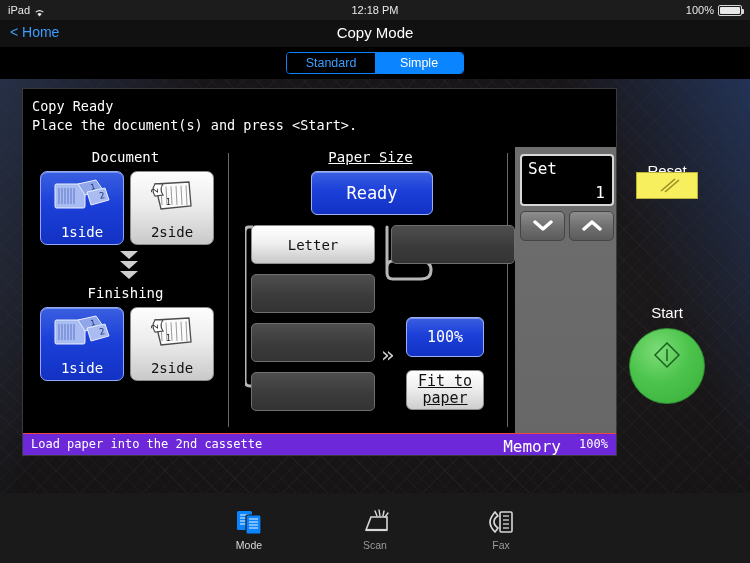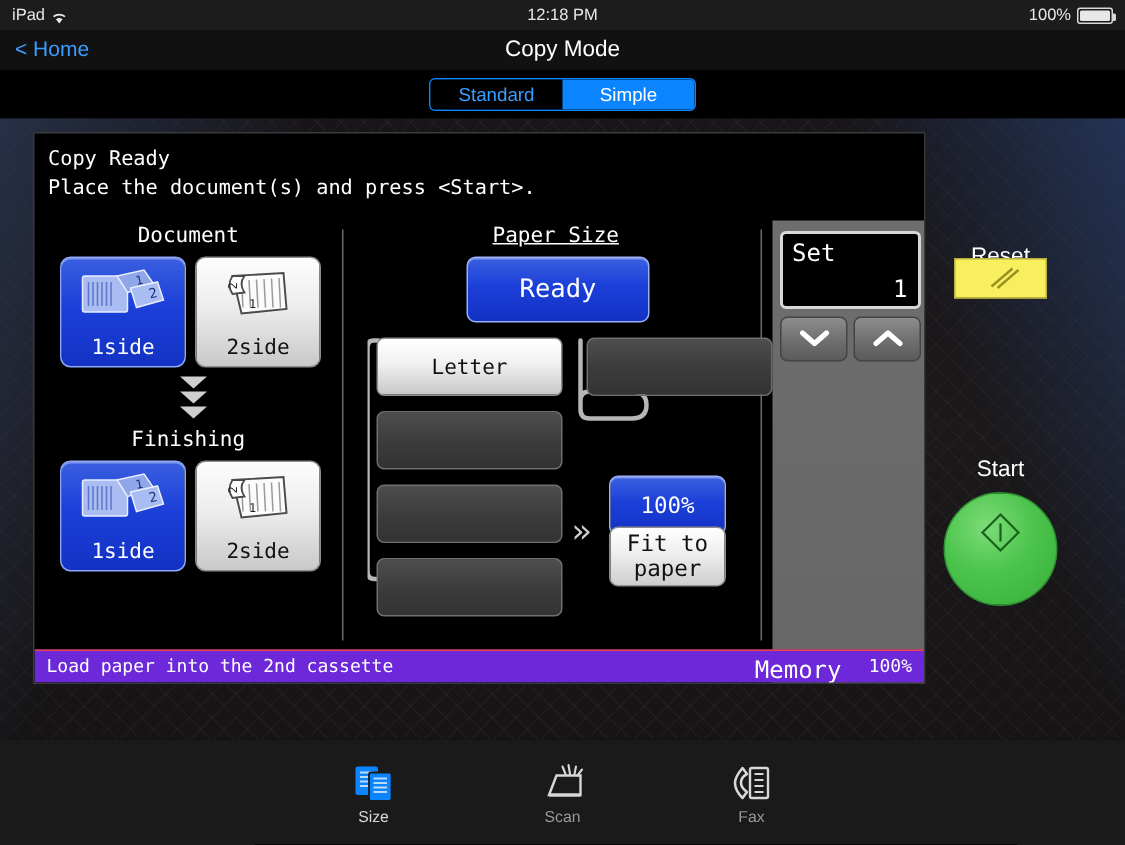--- a/index.html
+++ b/index.html
@@ -343,21 +343,21 @@
 
         <div class="tray sel" style="left:228px; top:78px;">Letter</div>
         <div class="tray empty" style="left:228px; top:127px;"></div>
         <div class="tray empty" style="left:228px; top:176px;"></div>
         <div class="tray empty" style="left:228px; top:225px;"></div>
         <div class="tray empty" style="left:368px; top:78px;"></div>
 
         <div class="dblarrow" style="left:358px; top:195px;">»</div>
 
         <div class="zoom-btn on" style="left:383px; top:170px;">100%</div>
-        <div class="zoom-btn off" style="left:383px; top:204px; white-space:pre;">Fit to
+        <div class="zoom-btn off" style="left:383px; top:223px; white-space:pre;text-decoration:underline;">Fit to
 paper</div>
 
         <div class="setpanel"></div>
         <div class="setbox">
           <span class="lbl">Set</span>
           <span class="val">1</span>
         </div>
         <div class="arwbtn" style="left:497px; top:64px;">
           <svg width="20" height="12" viewBox="0 0 20 12">
             <path d="M2 2 L10 9 L18 2" stroke="#fff" stroke-width="3.4" fill="none" stroke-linecap="round" stroke-linejoin="round"></path>
@@ -407,21 +407,21 @@
           </g>
           <rect x="11" y="7" width="15" height="19" rx="1.5" fill="#0a84ff" stroke="#1a1a1a" stroke-width="1.2"></rect>
           <g stroke="#bcdcff" stroke-width="1.3">
             <line x1="14" y1="11" x2="23" y2="11"></line>
               <line x1="14" y1="14" x2="23" y2="14"></line>
             <line x1="14" y1="17" x2="23" y2="17"></line>
               <line x1="14" y1="20" x2="23" y2="20"></line>
           </g>
         </svg>
       </span>
-      <span class="tlabel">Size</span>
+      <span class="tlabel">Mode</span>
     </div>
 
     <div class="tab">
       <span class="ticon">
         <svg width="30" height="28" viewBox="0 0 30 28">
           <path d="M6 22 L11 9 L27 9 L27 22 Z" fill="none" stroke="#d8d8d8" stroke-width="1.6"></path>
           <line x1="6" y1="22" x2="27" y2="22" stroke="#d8d8d8" stroke-width="2.2"></line>
           <g stroke="#d8d8d8" stroke-width="1.4" stroke-linecap="round">
             <line x1="20" y1="8" x2="19" y2="2"></line>
             <line x1="23" y1="8" x2="24" y2="3"></line>

